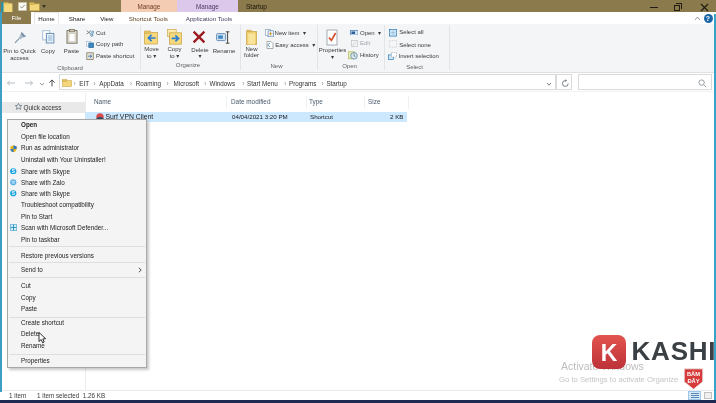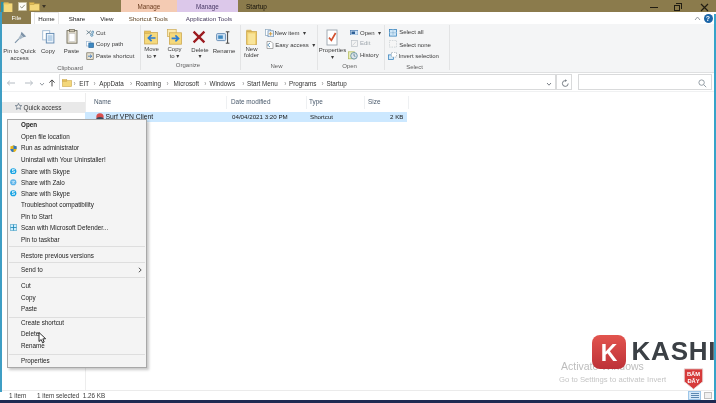--- a/index.html
+++ b/index.html
@@ -251,21 +251,21 @@
 <svg class="abs" style="left:95.7px;top:112.5px;" width="8" height="8" viewBox="0 0 10 10">
   <circle cx="5" cy="5" r="4.6" fill="#d94f4f"></circle>
   <path d="M0.6 6.4 Q5 3.4 9.4 6.4 L9.4 8.8 L0.6 8.8 Z" fill="#3a4a5e"></path>
 </svg>
 <div class="txt" style="left:105.5px;top:112.8px;color:#1a1a1a;font-size:6.8px;line-height:7.4px;">Surf VPN Client</div>
 <div class="txt" style="left:232px;top:113px;color:#1a1a1a;font-size:6.2px;line-height:7px;">04/04/2021 3:20 PM</div>
 <div class="txt" style="left:310px;top:113px;color:#1a1a1a;font-size:6.2px;line-height:7px;">Shortcut</div>
 <div class="txt" style="left:384px;top:113px;width:19.5px;text-align:right;color:#1a1a1a;font-size:6.2px;line-height:7px;">2 KB</div>
 
 <div class="txt" style="left:561px;top:360.5px;color:#bdbdbd;font-size:10.5px;line-height:11px;">Activate Windows</div>
-<div class="txt" style="left:559px;top:375.5px;color:#c5c5c5;font-size:7.7px;line-height:8px;">Go to Settings to activate Invert</div>
+<div class="txt" style="left:559px;top:375.5px;color:#c5c5c5;font-size:7.7px;line-height:8px;">Go to Settings to activate Organize</div>
 <div class="abs" style="left:592px;top:335px;width:34px;height:34px;border-radius:8px;background:linear-gradient(#e2544e,#bd3138);"></div>
 <div class="txt" style="left:592px;top:338.5px;width:34px;color:#fff;font-size:23px;font-weight:bold;text-align:center;line-height:28px;">K</div>
 <div class="txt" style="left:631.5px;top:339px;color:#3b4045;font-size:26px;font-weight:bold;letter-spacing:0.8px;line-height:25px;">KASHI</div>
 
 <svg class="abs" style="left:682px;top:366.5px;" width="23" height="24" viewBox="0 0 26 25">
   <path d="M2.5 1 L23.5 1 L23.5 15.5 L13 24 L2.5 15.5 Z" fill="#d63a3a" stroke="#e8e8e8" stroke-width="1"></path>
   <text x="13" y="9.5" font-size="6.5" font-weight="bold" fill="#fff" text-anchor="middle" font-family="Liberation Sans">BẤM</text>
   <text x="13" y="17.5" font-size="6.5" font-weight="bold" fill="#fff" text-anchor="middle" font-family="Liberation Sans">ĐÂY</text>
 </svg>
 

